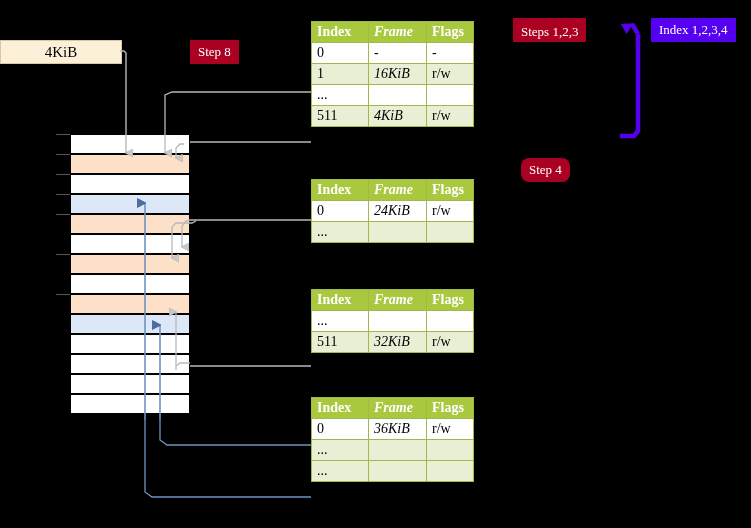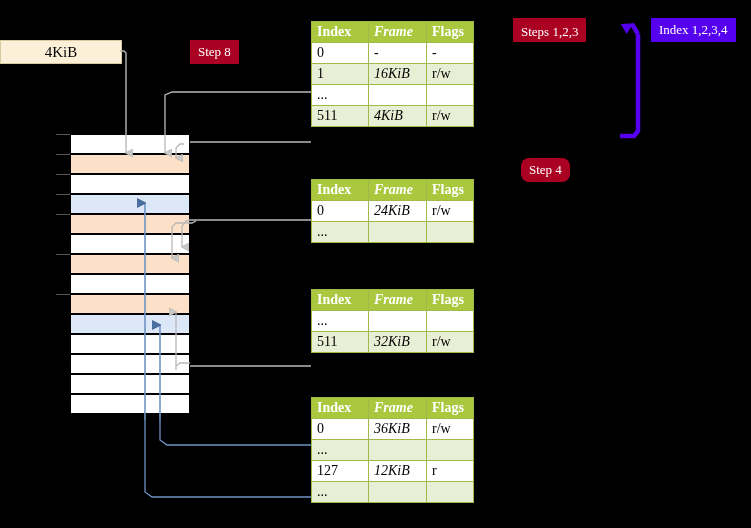--- a/index.html
+++ b/index.html
@@ -184,25 +184,20 @@
       <tr>
         <td class="c-index">0</td>
         <td class="c-frame">36KiB</td>
         <td class="c-flags">r/w</td>
       </tr>
       <tr class="alt">
         <td class="c-index">...</td>
         <td class="c-frame"></td>
         <td class="c-flags"></td>
       </tr>
-      <tr>
-        <td class="c-index">127</td>
-        <td class="c-frame">12KiB</td>
-        <td class="c-flags">r</td>
-      </tr>
       <tr class="alt">
         <td class="c-index">...</td>
         <td class="c-frame"></td>
         <td class="c-flags"></td>
       </tr>
     </tbody>
   </table>
 
 <svg id="wires" viewBox="0 0 751 528">
   <defs>

